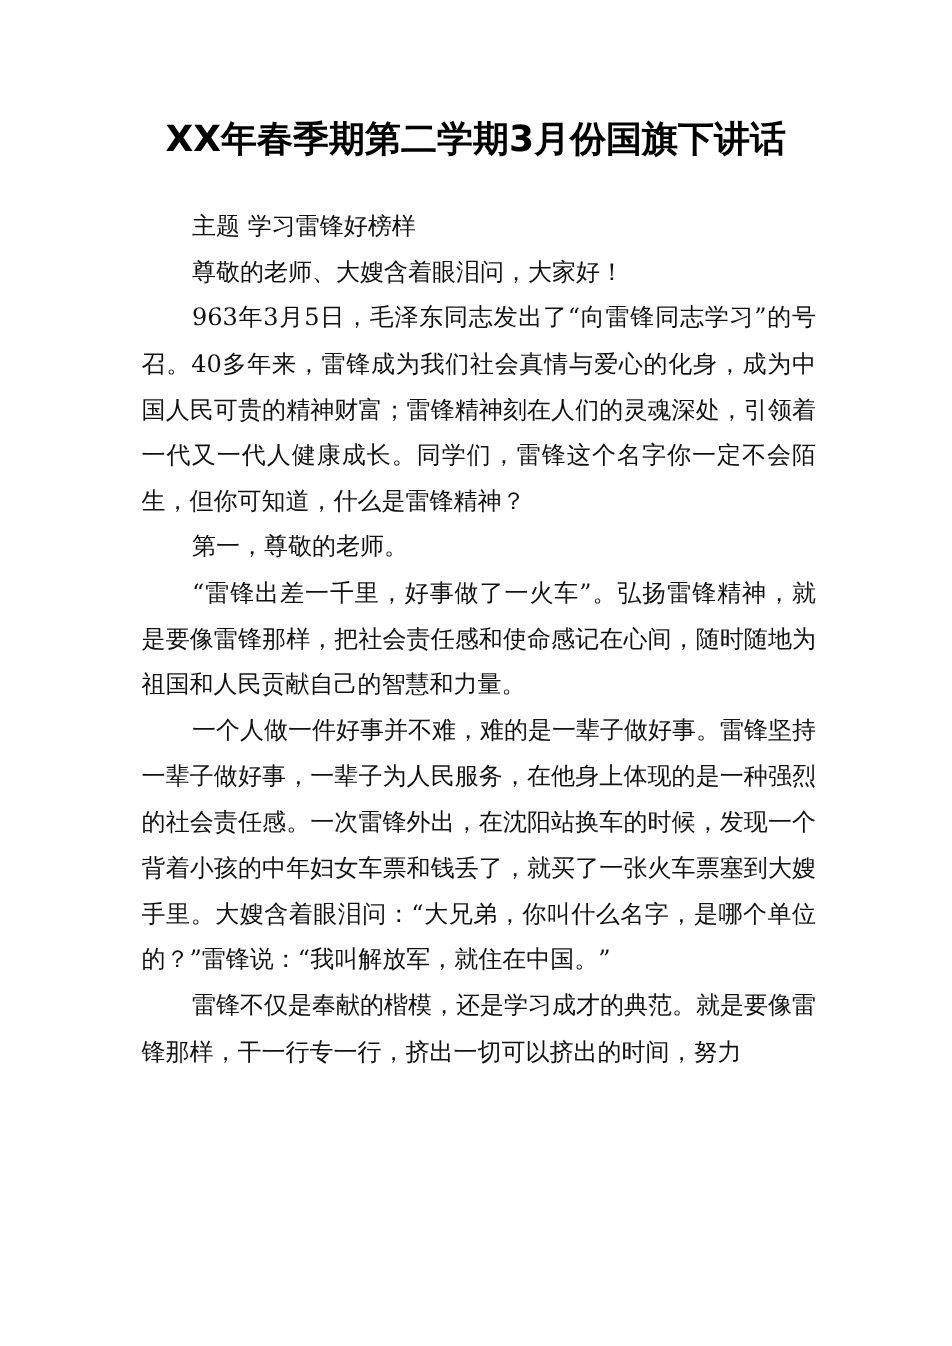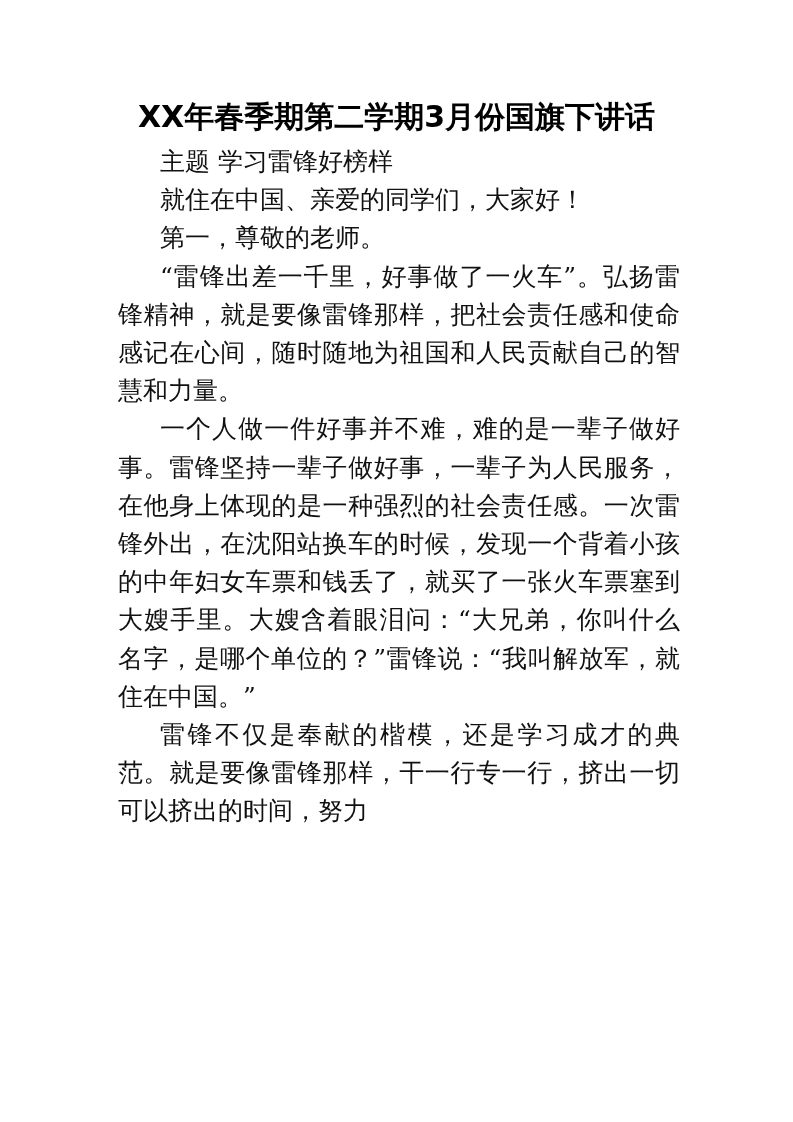--- a/index.html
+++ b/index.html
@@ -33,37 +33,38 @@
     font-weight: bold;
     font-size: 30px;
     line-height: 40px;
     letter-spacing: 0px;
     color: #000000;
     margin: 0;
   }
   .body {
     position: absolute;
     left: 118px;
-    top: 143px;
+    top: 169px;
     width: 562px;
-    font-size: 25px;
+    font-size: 20px;
     line-height: 38.2px;
     text-align: justify;
   }
   .para {
     margin: 0;
     text-indent: 42px;
   }
 </style>
 </head>
 <body>
 
 <div class="page">
   <h1 class="title">XX年春季期第二学期3月份国旗下讲话</h1>
   <div class="body">
     <p class="para">主题 学习雷锋好榜样</p>
-    <p class="para">就住在中国、亲爱的同学们，大家好！</p>
+    <p class="para">尊敬的老师、大嫂含着眼泪问，大家好！</p>
+    <p class="para">963年3月5日，毛泽东同志发出了“向雷锋同志学习”的号召。40多年来，雷锋成为我们社会真情与爱心的化身，成为中国人民可贵的精神财富；雷锋精神刻在人们的灵魂深处，引领着一代又一代人健康成长。同学们，雷锋这个名字你一定不会陌生，但你可知道，什么是雷锋精神？</p>
     <p class="para">第一，尊敬的老师。</p>
     <p class="para">“雷锋出差一千里，好事做了一火车”。弘扬雷锋精神，就是要像雷锋那样，把社会责任感和使命感记在心间，随时随地为祖国和人民贡献自己的智慧和力量。</p>
     <p class="para">一个人做一件好事并不难，难的是一辈子做好事。雷锋坚持一辈子做好事，一辈子为人民服务，在他身上体现的是一种强烈的社会责任感。一次雷锋外出，在沈阳站换车的时候，发现一个背着小孩的中年妇女车票和钱丢了，就买了一张火车票塞到大嫂手里。大嫂含着眼泪问：“大兄弟，你叫什么名字，是哪个单位的？”雷锋说：“我叫解放军，就住在中国。”</p>
     <p class="para">雷锋不仅是奉献的楷模，还是学习成才的典范。就是要像雷锋那样，干一行专一行，挤出一切可以挤出的时间，努力</p>
   </div>
 </div>
 
 </body></html>

